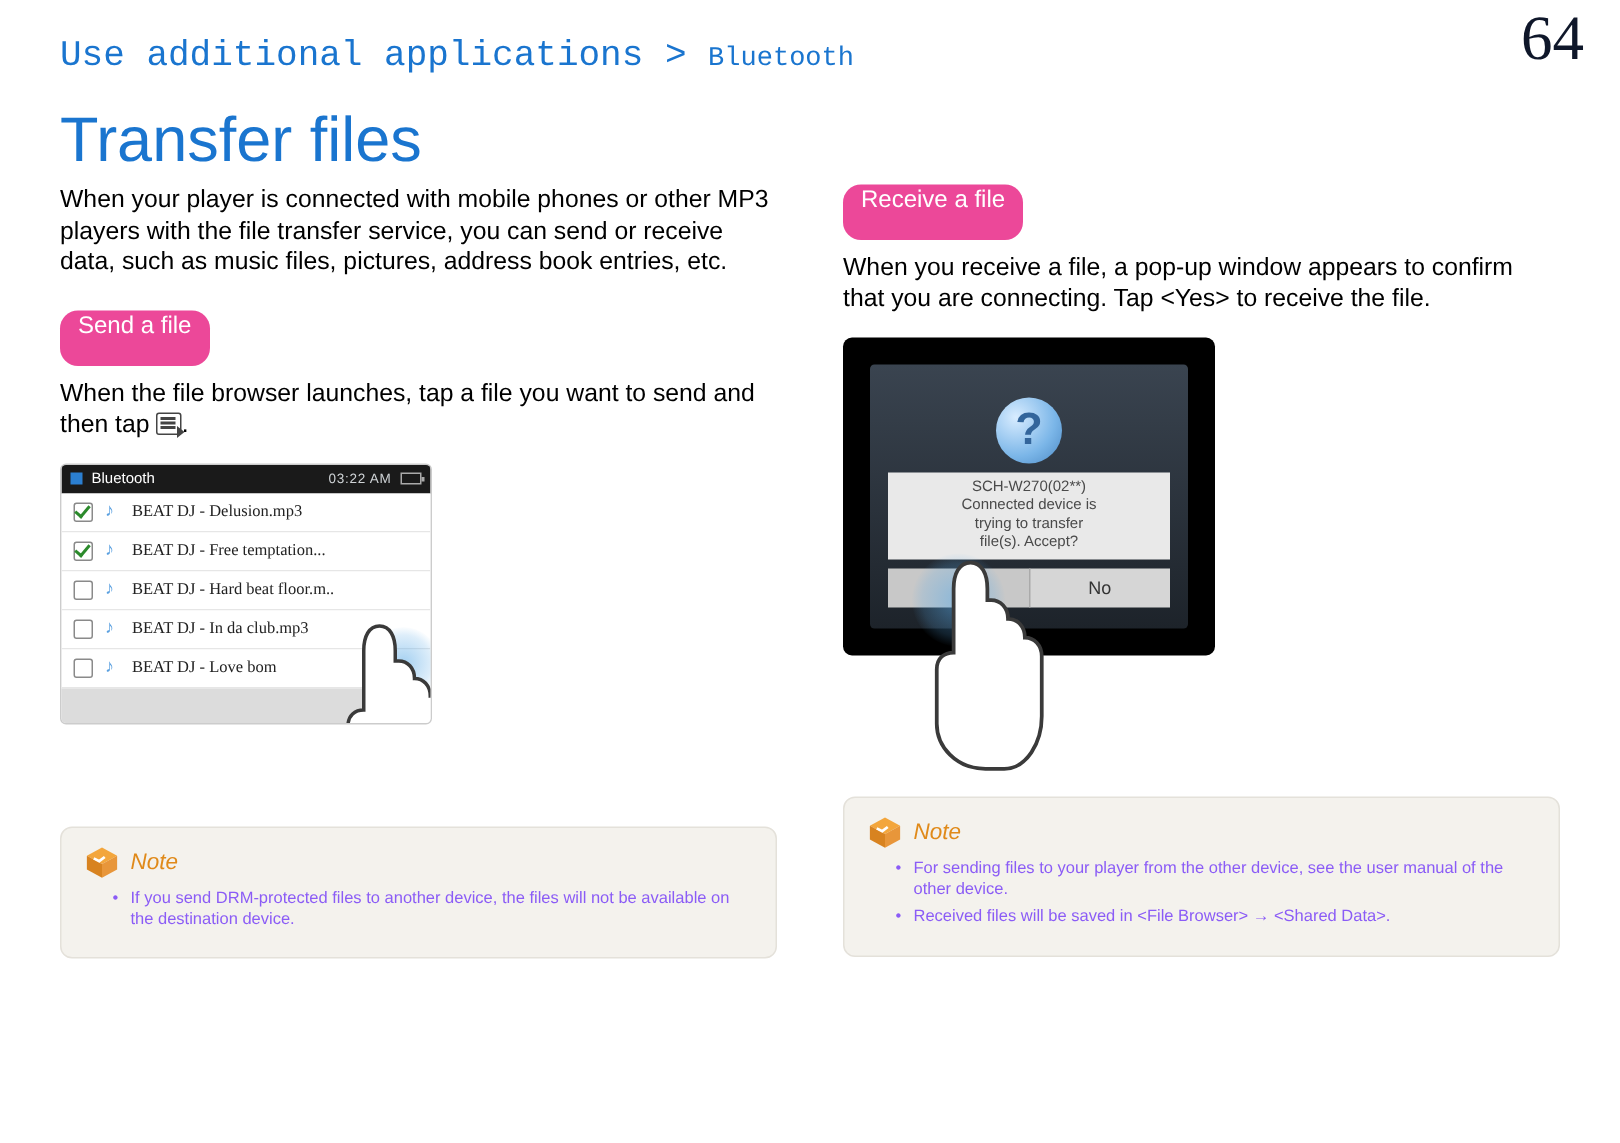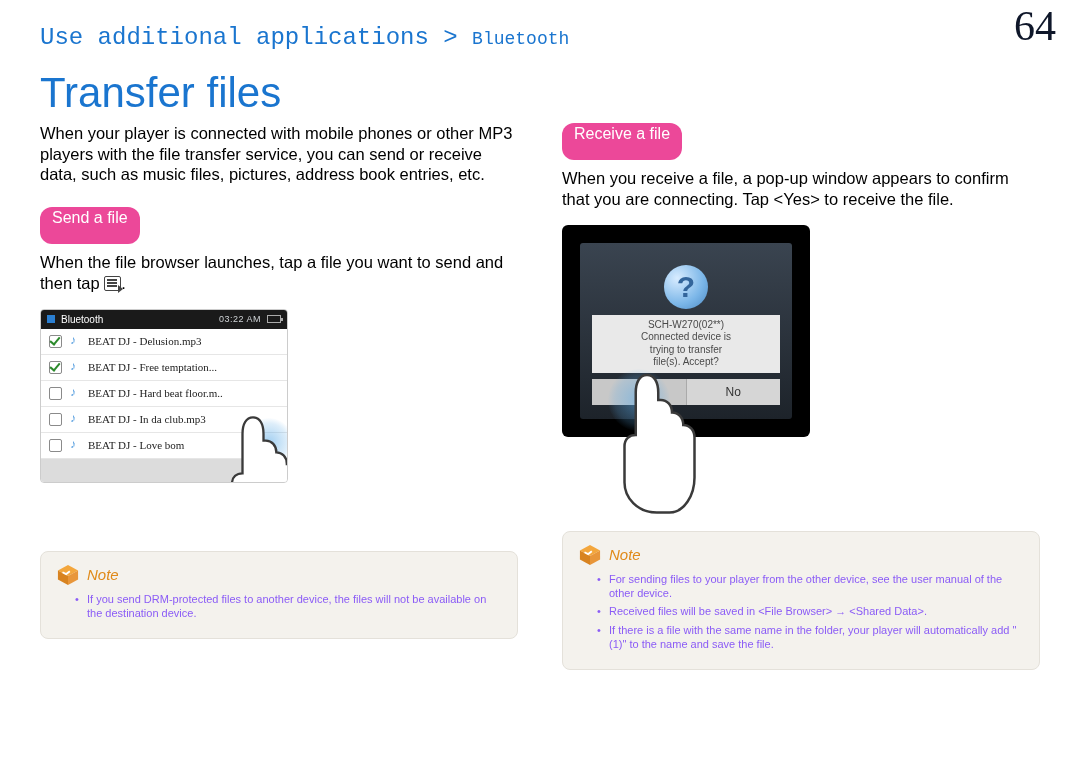--- a/index.html
+++ b/index.html
@@ -310,18 +310,17 @@
             <polygon points="12,1 23,7 12,13 1,7" fill="#f3a63c"></polygon>
             <polygon points="1,7 12,13 12,23 1,17" fill="#d88320"></polygon>
             <polygon points="23,7 12,13 12,23 23,17" fill="#e8963a"></polygon>
             <path d="M6 9 L10 11 L14 8" stroke="#fff" stroke-width="2" fill="none"></path>
           </svg>
           <span class="lbl">Note</span>
         </div>
         <ul>
           <li>For sending files to your player from the other device, see the user manual of the other device.</li>
           <li>Received files will be saved in &lt;File Browser&gt; → &lt;Shared Data&gt;.</li>
-          <li>If there is a file with the same name in the folder, your player will automatically add "(1)" to the name and save the file.</li>
         </ul>
       </div>
     </div>
   </div>
 </div>
 
 </body></html>

